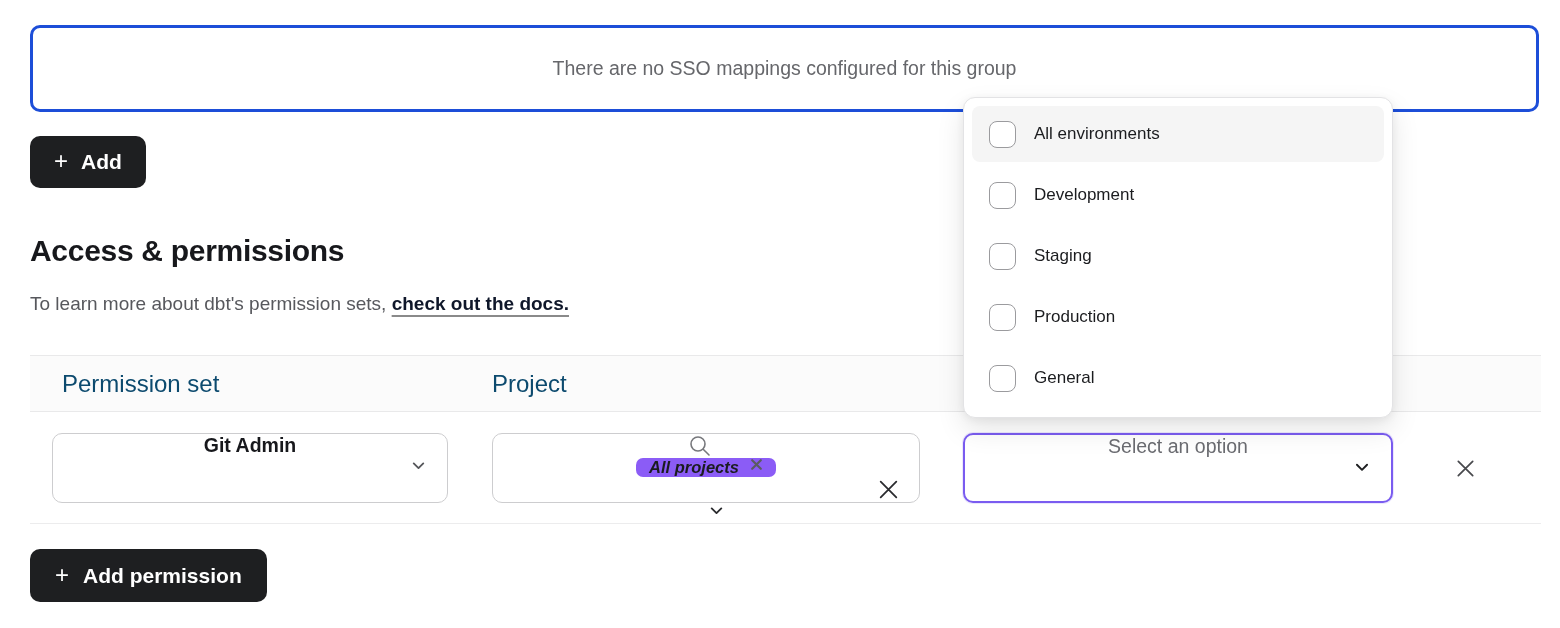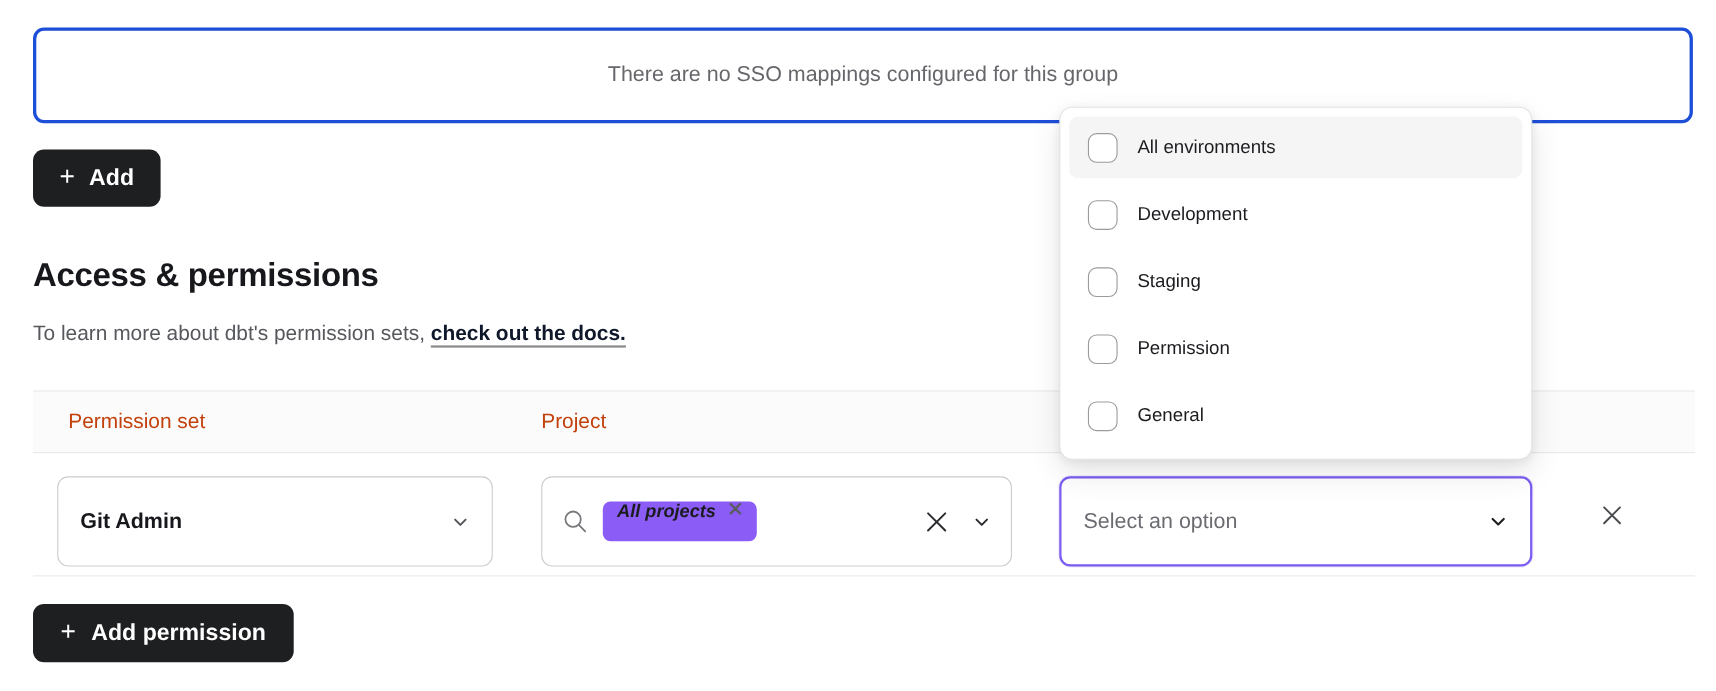--- a/index.html
+++ b/index.html
@@ -35,33 +35,33 @@
   .section-sub a {
     color: #0f172a; font-weight: 700; text-decoration: underline;
     text-decoration-thickness: 1.5px; text-underline-offset: 5px; text-decoration-color: #8a8a8a;
     cursor: pointer;
   }
 
   
   .tbl-header {
     position: absolute; left: 30px; top: 355px; width: 1511px; height: 57px;
     background: #fbfbfb; border-top: 1px solid #e9e9ea; border-bottom: 1px solid #e9e9ea;
-    display: flex; align-items: center; font-size: 19px; color: #c2410c;
+    display: flex; align-items: center; font-size: 24px; color: #0c4a6e;
   }
   .tbl-header .col1 { padding-left: 32px; width: 462px; }
   .tbl-header .col2 { }
   .row-divider {
     position: absolute; left: 30px; top: 523px; width: 1511px; height: 1px; background: #ececed;
   }
 
   
   .select-box {
-    position: absolute; top: 433px; height: 82px; background: #fff;
+    position: absolute; top: 433px; height: 70px; background: #fff;
     border: 1px solid #cdcdcf; border-radius: 10px;
-    display: flex; align-items: center; cursor: pointer;
+    display: flex; align-items: center; cursor: pointer; flex-direction: column;
   }
   .sel-permission { left: 52px; width: 396px; padding: 0 20px; }
   .sel-permission .value { font-size: 19.5px; font-weight: 600; color: #17181c; }
   .sel-project { left: 492px; width: 428px; padding: 0 18px; }
   .sel-environment {
     left: 963px; width: 430px; padding: 0 20px;
     border: 2px solid #7a5cf0; box-shadow: 0 0 0 1px rgba(122,92,240,0.15);
   }
   .sel-environment .placeholder { font-size: 19.5px; color: #6b6c71; }
   .chev { margin-left: auto; flex: 0 0 auto; display: flex; }
@@ -197,21 +197,21 @@
     <div class="dd-item">
       <span class="cb"></span>
       <span class="dd-lbl">Development</span>
     </div>
     <div class="dd-item">
       <span class="cb"></span>
       <span class="dd-lbl">Staging</span>
     </div>
     <div class="dd-item">
       <span class="cb"></span>
-      <span class="dd-lbl">Permission</span>
+      <span class="dd-lbl">Production</span>
     </div>
     <div class="dd-item">
       <span class="cb"></span>
       <span class="dd-lbl">General</span>
     </div>
   </div>
 
 </div>
 
 </body></html>

